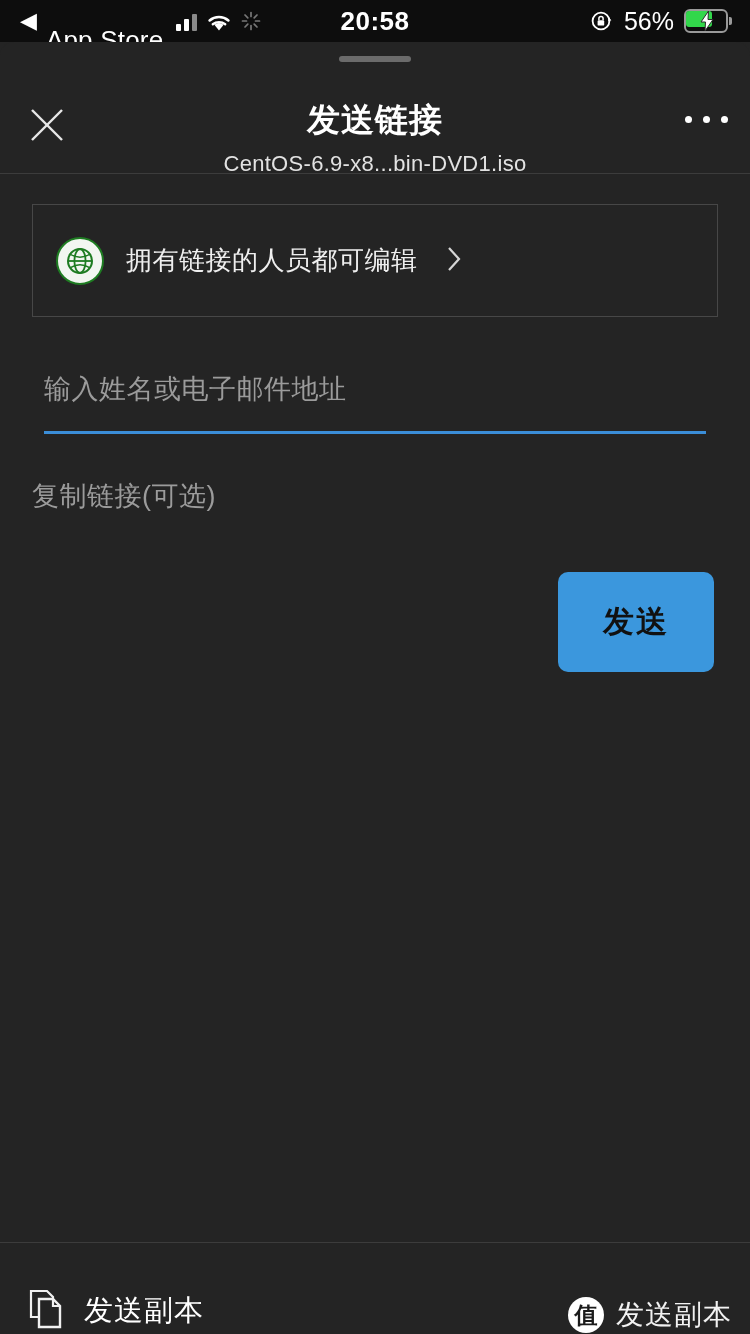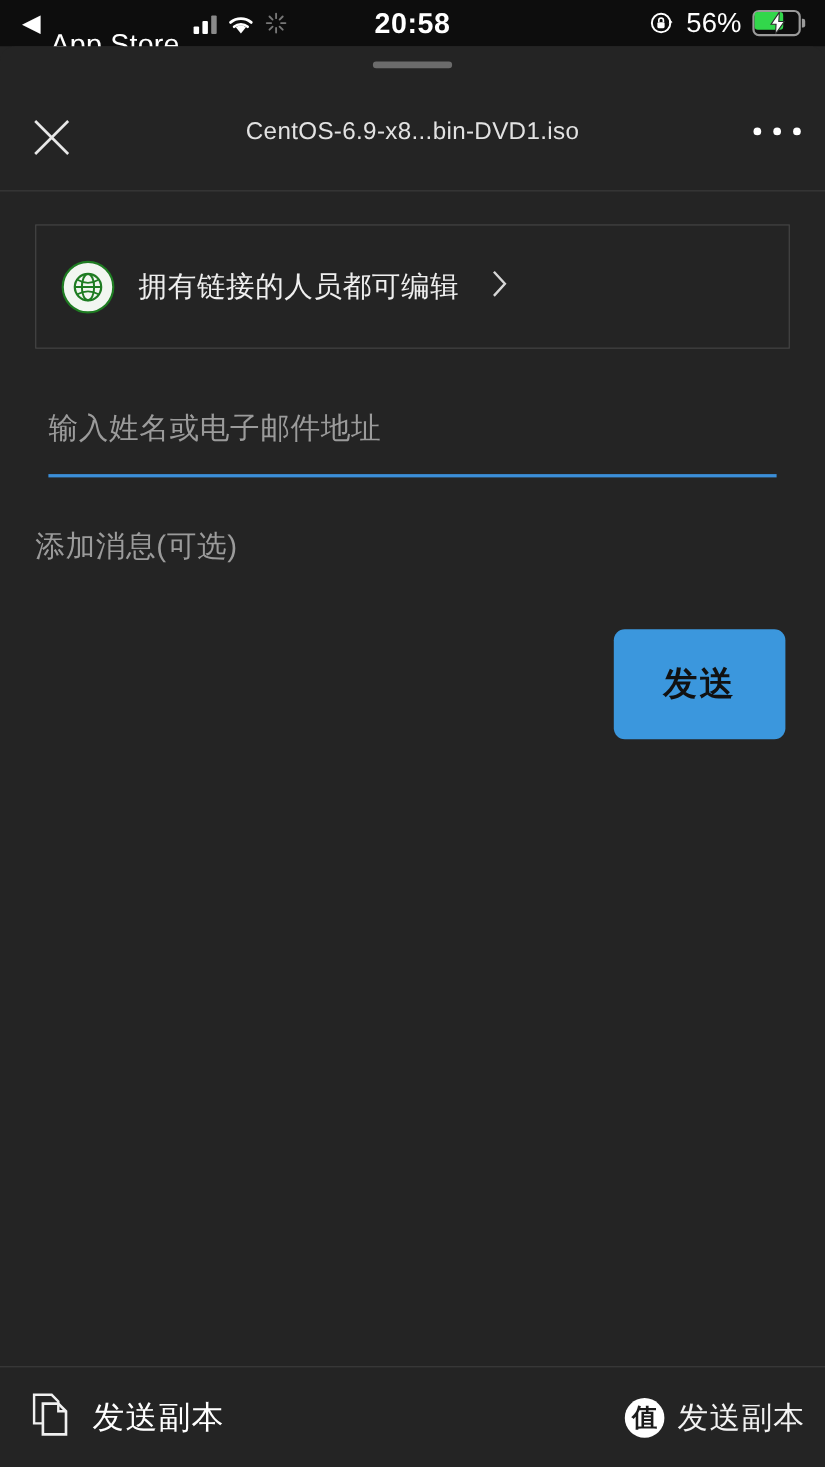--- a/index.html
+++ b/index.html
@@ -118,21 +118,21 @@
     display: flex; align-items: center; justify-content: center;
   }
   .app-circle .dots { display: flex; gap: 14px; }
   .app-circle .dots i { width: 9px; height: 9px; border-radius: 50%; background: #d8d8d8; display: block; }
   .app-label { color: #eaeaea; font-size: 24px; margin-top: 22px; white-space: nowrap; letter-spacing: .5px; }
 
   
   .bottombar {
     position: absolute; left: 0; bottom: 0; width: 750px; height: 92px;
     border-top: 1px solid #3c3c3c;
-    display: flex; align-items: center;
+    display: flex; align-items: flex-end;
   }
   .sendcopy { display: flex; align-items: center; gap: 18px; padding-left: 28px; }
   .sendcopy-label { color: #fff; font-size: 29px; letter-spacing: 1px; }
   .watermark {
     margin-left: auto; display: flex; align-items: center; gap: 12px;
     padding-right: 18px;
   }
   .wm-badge {
     width: 36px; height: 36px; border-radius: 50%; background: #fff;
     color: #1b1b1b; font-size: 23px; font-weight: bold;
@@ -205,20 +205,21 @@
     <div class="grabber"></div>
 
     <div class="header">
       <div class="close-btn">
         <svg width="42" height="42" viewBox="0 0 42 42">
           <line x1="6" y1="6" x2="36" y2="36" stroke="#e8e8e8" stroke-width="2.4"></line>
           <line x1="36" y1="6" x2="6" y2="36" stroke="#e8e8e8" stroke-width="2.4"></line>
         </svg>
       </div>
       <div class="titles">
+        <div class="title">发送链接</div>
         <div class="subtitle">CentOS-6.9-x8...bin-DVD1.iso</div>
       </div>
       <div class="menu-btn">
         <span></span>
           <span></span>
           <span></span>
       </div>
     </div>
 
     <div class="perm-wrap">
@@ -240,21 +241,21 @@
         </div>
       </div>
     </div>
 
     <div class="field-recipients">
       <div class="ph">输入姓名或电子邮件地址</div>
       <div class="underline"></div>
     </div>
 
     <div class="field-message">
-      <div class="ph">添加消息(可选)</div>
+      <div class="ph">复制链接(可选)</div>
     </div>
 
     <div class="send-row">
       <button class="send-btn">发送</button>
     </div>
 
 
     <div class="bottombar">
       <div class="sendcopy">
         <span>

